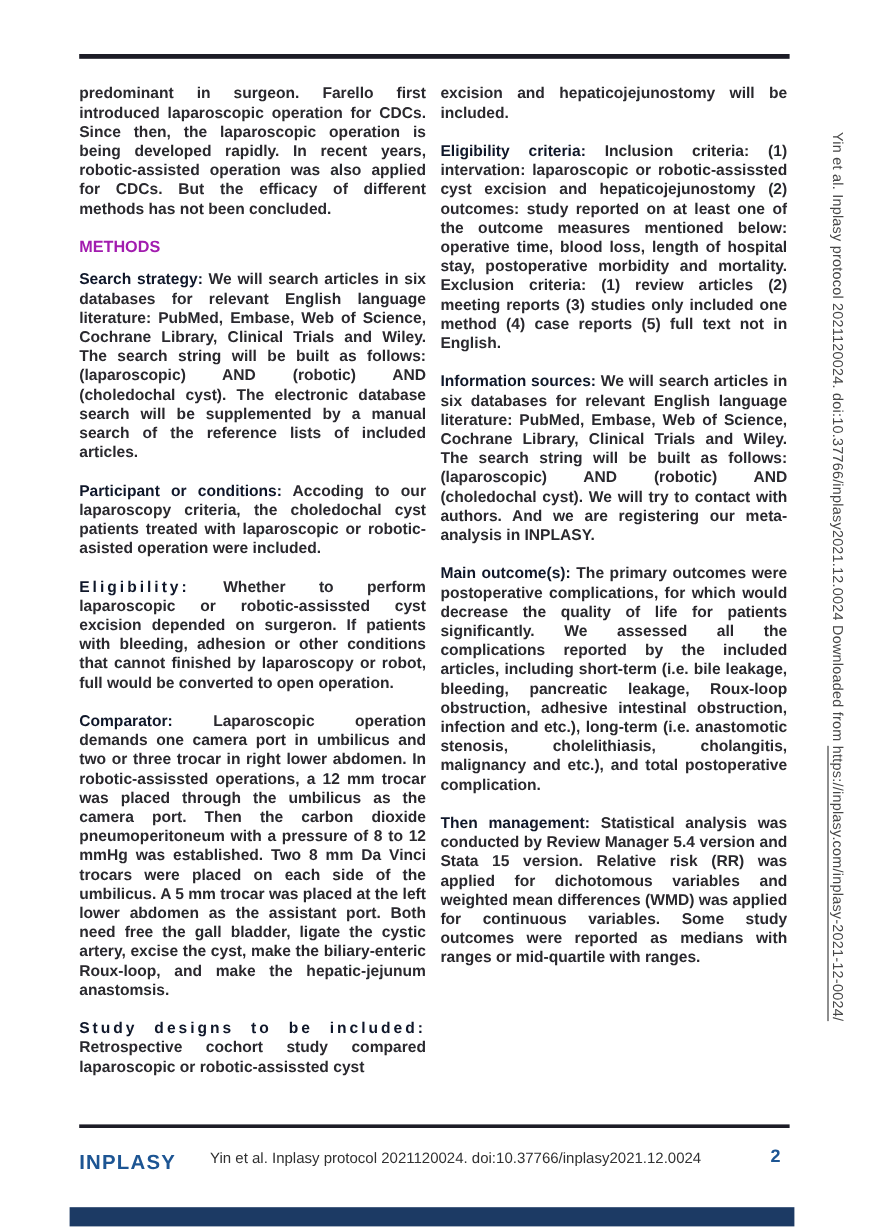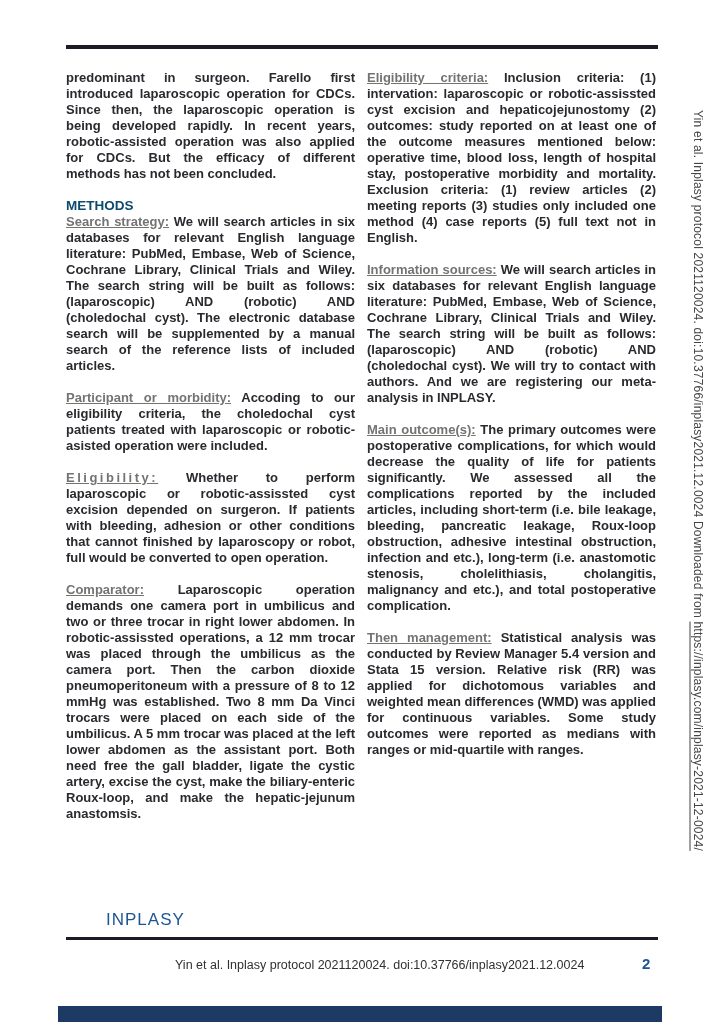--- a/index.html
+++ b/index.html
@@ -17,40 +17,40 @@
     position:absolute; left:66px; top:70px; width:600px;
     display:flex; gap:12px;
   }
   .col {
     width:289px;
     font-size:13px; line-height:16px; font-weight:700;
     color:#2a292e; text-align:justify;
     overflow:hidden; max-height:866px;
   }
   .para { margin:0 0 16px 0; }
-  .lbl { color:#737373;text-decoration:underline; }
+  .lbl { color:#0f172a; }
   .ls { letter-spacing:2.5px; }
   .heading {
-    margin:4px 0 0 0; font-size:13.5px; font-weight:700;
-    color:#0c4a6e; text-align:left;
+    margin:4px 0 11px 0; font-size:13.5px; font-weight:700;
+    color:#a21caf; text-align:left;
   }
   .sidebar-text {
     position:absolute; left:691px; top:110px; height:900px;
     writing-mode:vertical-rl;
     font-size:12px; font-weight:400; color:#454545;
     white-space:nowrap; letter-spacing:0.2px;
   }
   .sidebar-text .link { text-decoration:underline; }
   .footer-rule {
     position:absolute; left:66px; top:937px; width:592px; height:3px;
     background:#1c1c26;
   }
   .footer-logo {
-    position:absolute; left:66px; top:910px;
-    font-size:17px; font-weight:400; color:#1d5593; letter-spacing:1px;margin-left:40px;
+    position:absolute; left:66px; top:959px;
+    font-size:17px; font-weight:700; color:#1d5593; letter-spacing:1px;
   }
   .footer-citation {
     position:absolute; left:175px; top:958px;
     font-size:12.5px; font-weight:400; color:#303030;
   }
   .footer-page {
     position:absolute; left:642px; top:955px;
     font-size:15px; font-weight:700; color:#1d5593;
   }
   .bottom-bar {
@@ -65,29 +65,31 @@
 
 <div class="content">
 
   <div class="col">
     <p class="para"><span>predominant in surgeon. Farello first introduced laparoscopic operation for CDCs. Since then, the laparoscopic operation is being developed rapidly. In recent years, robotic-assisted operation was also applied for CDCs. But the efficacy of different methods has not been concluded.</span></p>
 
     <h2 class="heading">METHODS</h2>
 
     <p class="para"><span class="lbl">Search strategy:</span> <span>We will search articles in six databases for relevant English language literature: PubMed, Embase, Web of Science, Cochrane Library, Clinical Trials and Wiley. The search string will be built as follows: (laparoscopic) AND (robotic) AND (choledochal cyst). The electronic database search will be supplemented by a manual search of the reference lists of included articles.</span></p>
 
-    <p class="para"><span class="lbl">Participant or morbidity:</span> <span>Accoding to our eligibility criteria, the choledochal cyst patients treated with laparoscopic or robotic-asisted operation were included.</span></p>
+    <p class="para"><span class="lbl">Participant or conditions:</span> <span>Accoding to our laparoscopy criteria, the choledochal cyst patients treated with laparoscopic or robotic-asisted operation were included.</span></p>
 
     <p class="para"><span class="lbl ls">Eligibility:</span> <span>Whether to perform laparoscopic or robotic-assissted cyst excision depended on surgeron. If patients with bleeding, adhesion or other conditions that cannot finished by laparoscopy or robot, full would be converted to open operation.</span></p>
 
     <p class="para"><span class="lbl">Comparator:</span> <span>Laparoscopic operation demands one camera port in umbilicus and two or three trocar in right lower abdomen. In robotic-assissted operations, a 12 mm trocar was placed through the umbilicus as the camera port. Then the carbon dioxide pneumoperitoneum with a pressure of 8 to 12 mmHg was established. Two 8 mm Da Vinci trocars were placed on each side of the umbilicus. A 5 mm trocar was placed at the left lower abdomen as the assistant port. Both need free the gall bladder, ligate the cystic artery, excise the cyst, make the biliary-enteric Roux-loop, and make the hepatic-jejunum anastomsis.</span></p>
 
+    <p class="para"><span class="lbl ls">Study designs to be included:</span> <span>Retrospective cochort study compared laparoscopic or robotic-assissted cyst</span></p>
   </div>
 
   <div class="col">
+    <p class="para"><span>excision and hepaticojejunostomy will be included.</span></p>
 
     <p class="para"><span class="lbl">Eligibility criteria:</span> <span>Inclusion criteria: (1) intervation: laparoscopic or robotic-assissted cyst excision and hepaticojejunostomy (2) outcomes: study reported on at least one of the outcome measures mentioned below: operative time, blood loss, length of hospital stay, postoperative morbidity and mortality. Exclusion criteria: (1) review articles (2) meeting reports (3) studies only included one method (4) case reports (5) full text not in English.</span></p>
 
     <p class="para"><span class="lbl">Information sources:</span> <span>We will search articles in six databases for relevant English language literature: PubMed, Embase, Web of Science, Cochrane Library, Clinical Trials and Wiley. The search string will be built as follows: (laparoscopic) AND (robotic) AND (choledochal cyst). We will try to contact with authors. And we are registering our meta-analysis in INPLASY.</span></p>
 
     <p class="para"><span class="lbl">Main outcome(s):</span> <span>The primary outcomes were postoperative complications, for which would decrease the quality of life for patients significantly. We assessed all the complications reported by the included articles, including short-term (i.e. bile leakage, bleeding, pancreatic leakage, Roux-loop obstruction, adhesive intestinal obstruction, infection and etc.), long-term (i.e. anastomotic stenosis, cholelithiasis, cholangitis, malignancy and etc.), and total postoperative complication.</span></p>
 
 
     <p class="para"><span class="lbl">Then management:</span> <span>Statistical analysis was conducted by Review Manager 5.4 version and Stata 15 version. Relative risk (RR) was applied for dichotomous variables and weighted mean differences (WMD) was applied for continuous variables. Some study outcomes were reported as medians with ranges or mid-quartile with ranges.</span></p>
   </div>

